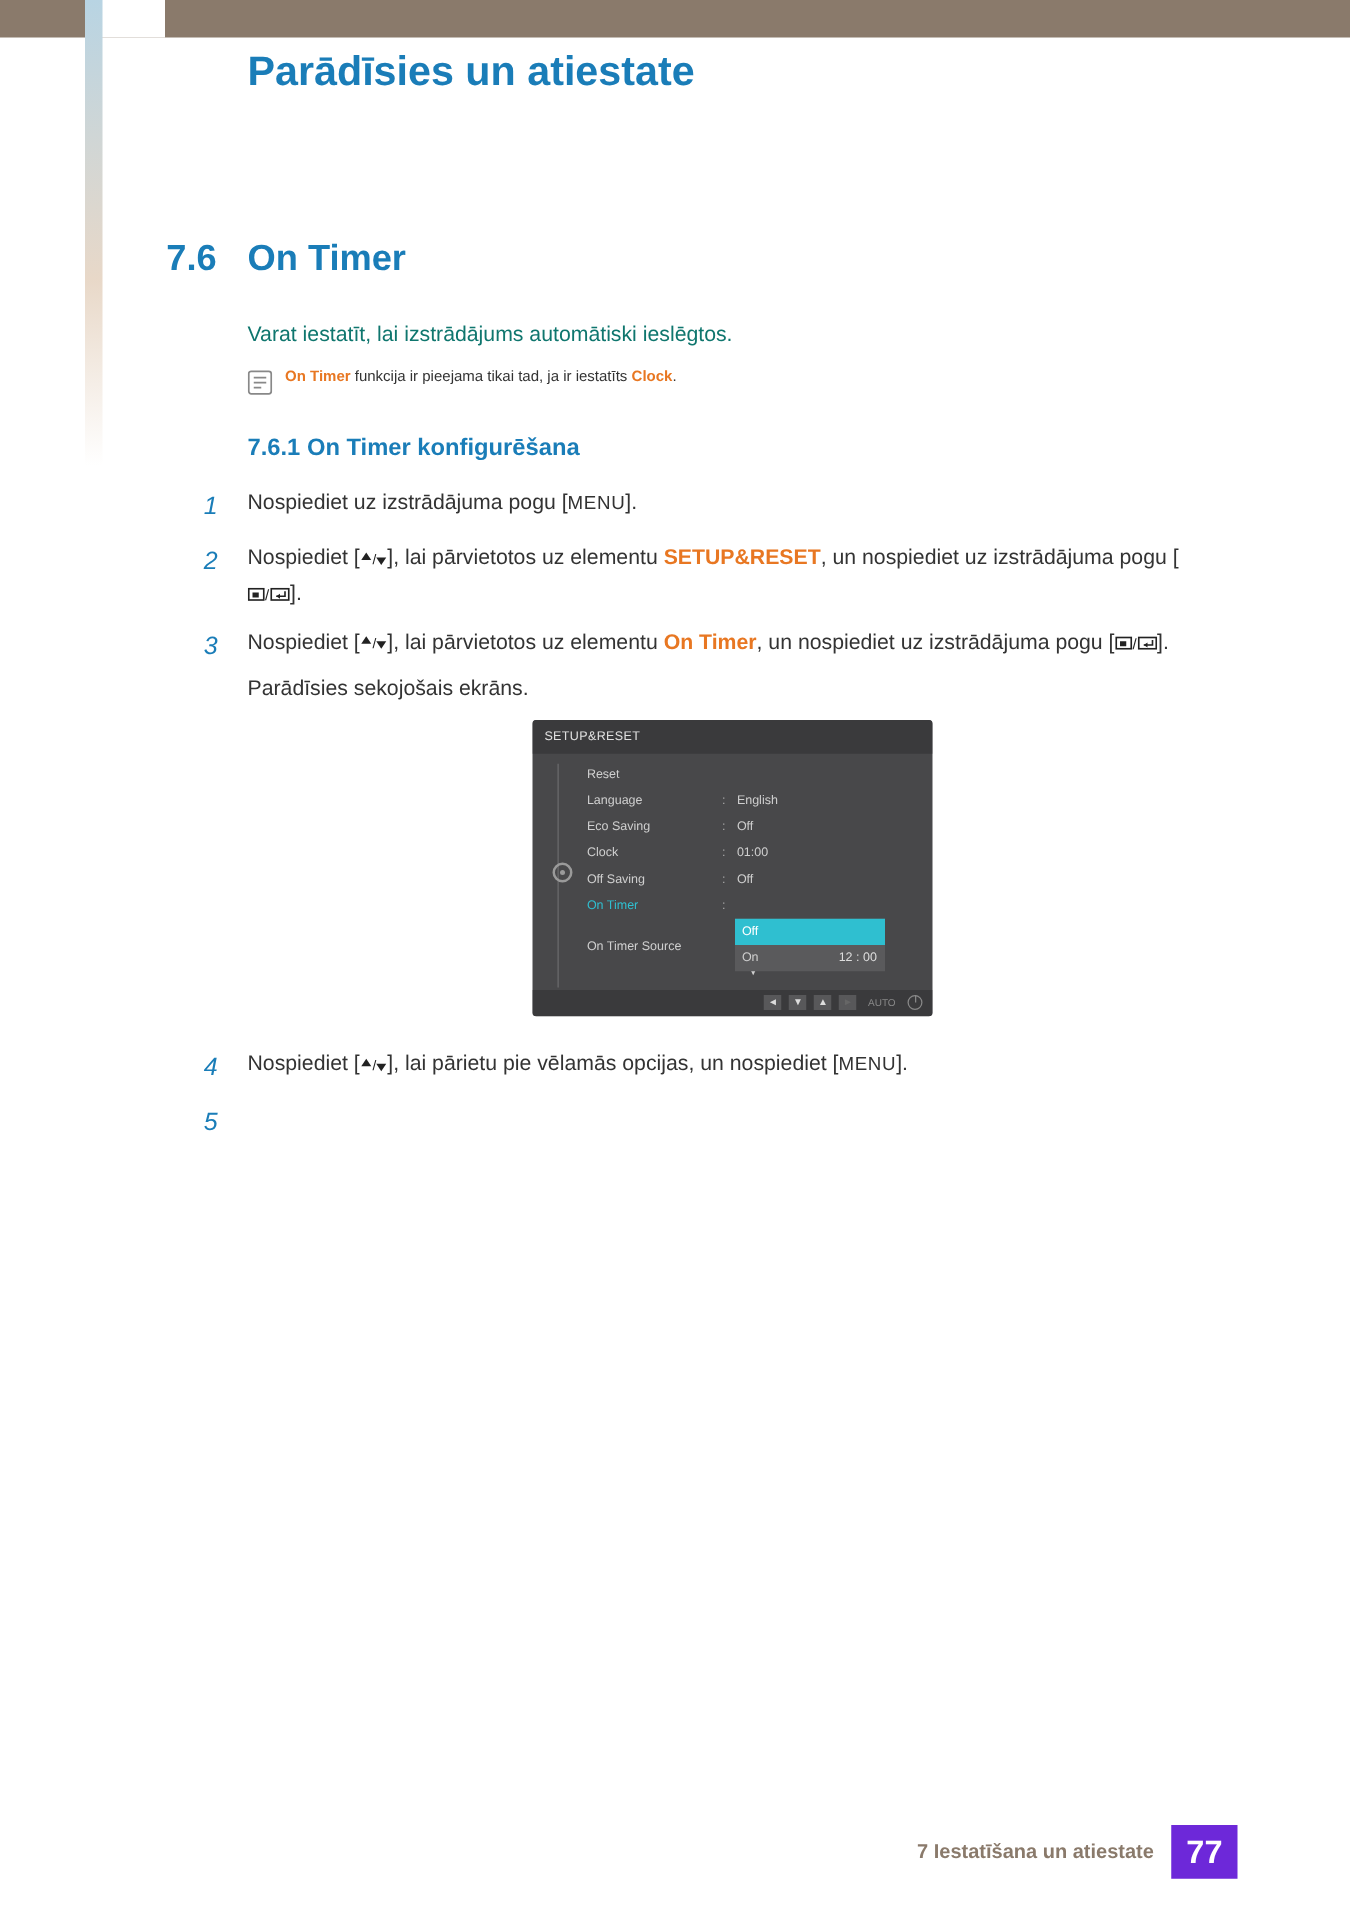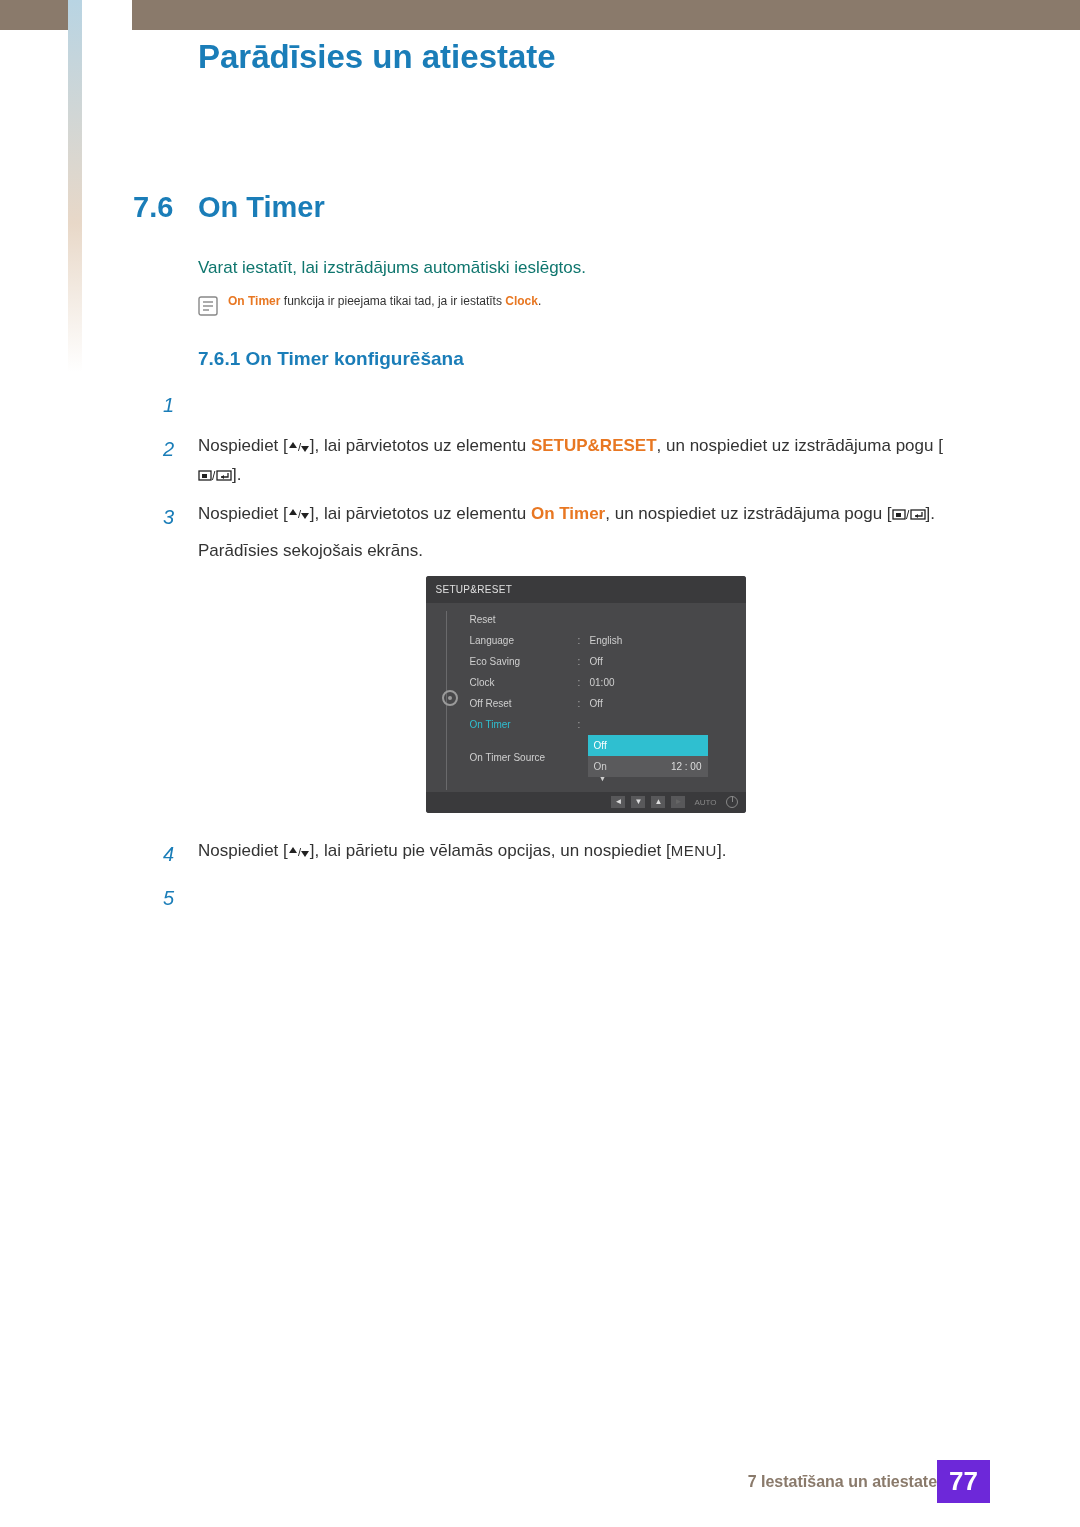--- a/index.html
+++ b/index.html
@@ -221,20 +221,21 @@
   .page-footer {
     position: absolute;
     bottom: 24px; right: 90px;
     display: flex;
     align-items: center;
   }
   .footer-chapter {
     font-size: 16px;
     color: #8a7a6b;
     font-weight: bold;
+    margin-right: 14px;
   }
   .page-num-box {
     background: #6d28d9;
     color: #fff;
     font-size: 26px;
     font-weight: bold;
     padding: 6px 12px;
   }
 </style>
 </head>
@@ -265,20 +266,23 @@
     <span class="orange">On Timer</span><span> funkcija ir pieejama tikai tad, ja ir iestatīts </span><span class="orange">Clock</span><span>.</span>
   </div>
 </div>
 
 <div class="subsection">7.6.1  On Timer konfigurēšana</div>
 
 <div class="steps">
 
   <div class="step">
     <div class="step-num">1</div>
+    <div class="step-body">
+      <span>Nospiediet uz izstrādājuma pogu [</span><span class="kbd-menu">MENU</span><span>].</span>
+    </div>
   </div>
 
   <div class="step">
     <div class="step-num">2</div>
     <div class="step-body">
       <span>Nospiediet [</span><svg class="icon-ud" viewBox="0 0 22 14">
           <polygon points="5,2 9,8 1,8" fill="#222"></polygon>
           <text x="10" y="11" font-size="11" fill="#222">/</text>
           <polygon points="17,12 13,6 21,6" fill="#222"></polygon>
         </svg><span>], lai pārvietotos uz elementu </span><span class="orange">SETUP&amp;RESET</span><span>, un nospiediet uz izstrādājuma pogu [</span><svg class="icon-sel" viewBox="0 0 34 14">
@@ -330,21 +334,21 @@
                   <div class="osd-label">Eco Saving</div>
                   <div class="osd-colon">:</div>
                   <div class="osd-val">Off</div>
                 </div>
               <div class="osd-row">
                   <div class="osd-label">Clock</div>
                   <div class="osd-colon">:</div>
                   <div class="osd-val">01:00</div>
                 </div>
               <div class="osd-row">
-                  <div class="osd-label">Off Reset</div>
+                  <div class="osd-label">Off Saving</div>
                   <div class="osd-colon">:</div>
                   <div class="osd-val">Off</div>
                 </div>
               <div class="osd-row active">
                   <div class="osd-label">On Timer</div>
                   <div class="osd-colon">:</div>
                 </div>
               <div class="osd-popup">
                 <div class="osd-popup-row sel">
                     <span>Off</span>

